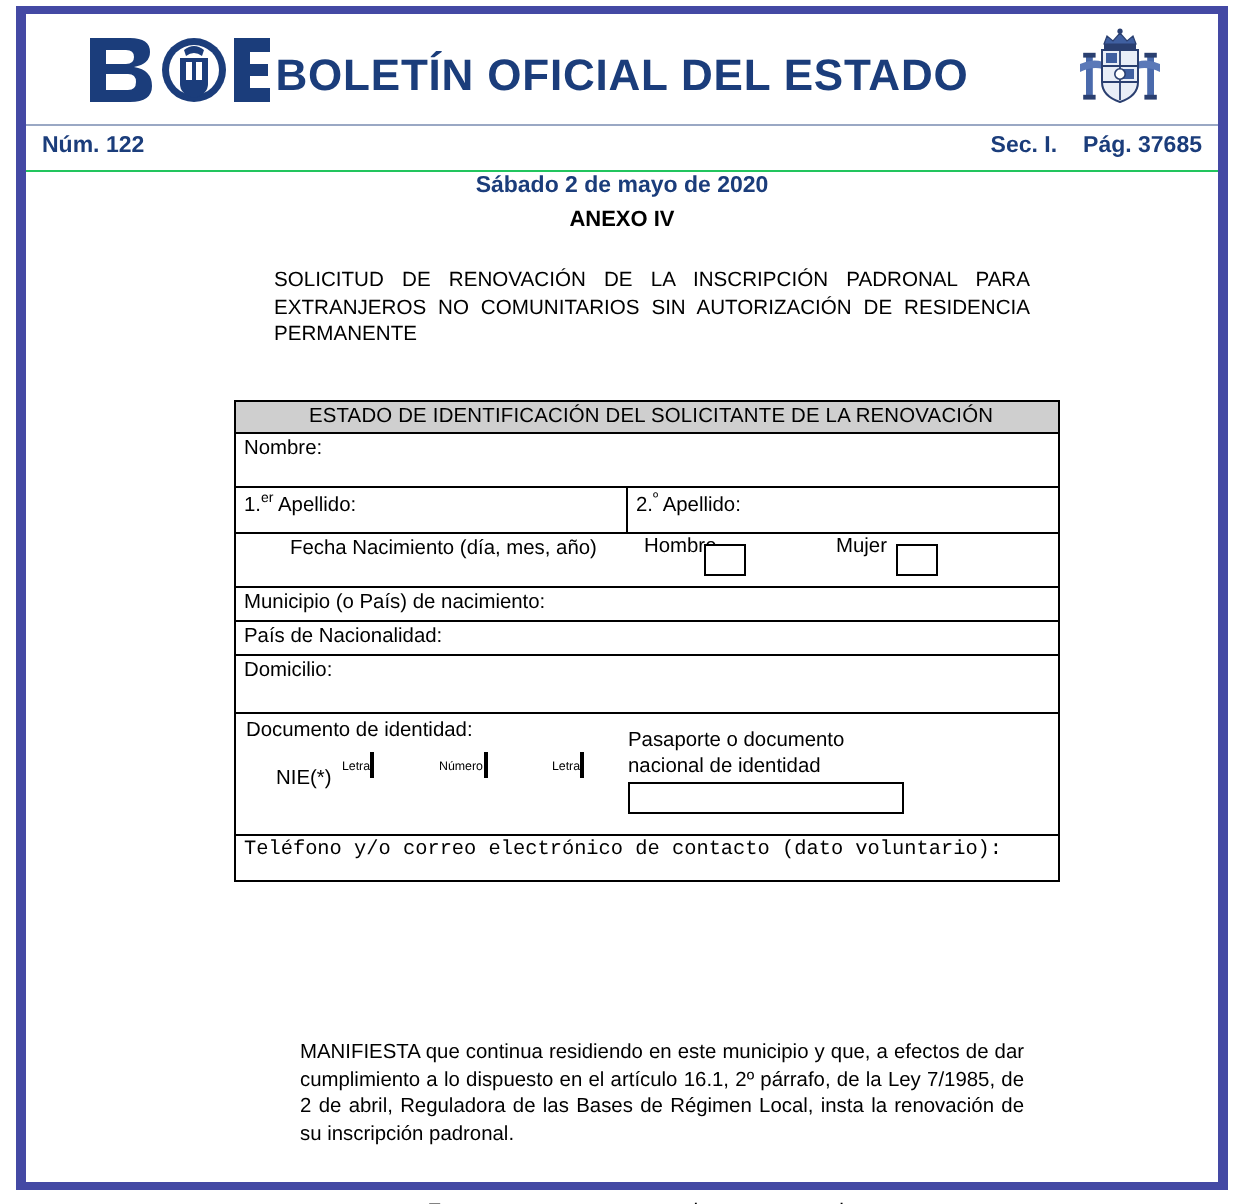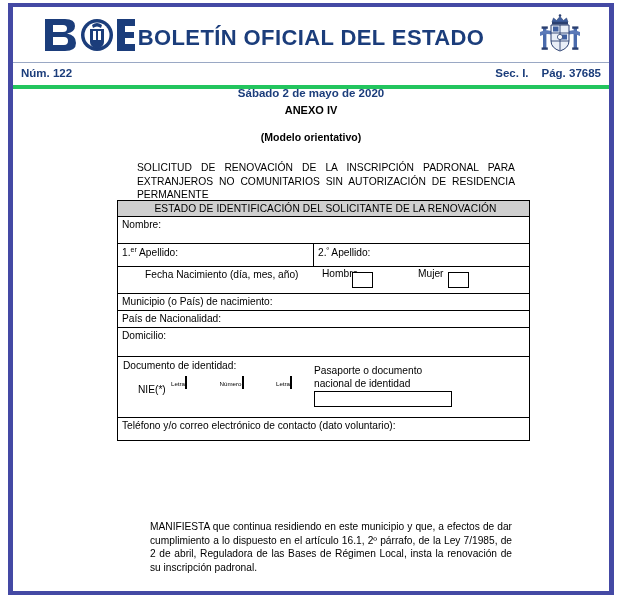--- a/index.html
+++ b/index.html
@@ -64,21 +64,21 @@
     right: 28px; top: 6px;
     width: 42px; height: 46px;
   }
 
   
   .infobar {
     position: absolute;
     left: 13px; top: 62px;
     width: 596px; height: 22px;
     border-top: 1px solid #9aa8c4;
-    border-bottom: 4px solid #22c55e;
+    border-bottom: 1px solid #22c55e;
     color: #1b3d7b;
     font-size: 11.5px;
     font-weight: bold;
   }
   .infobar .num {
     position: absolute; left: 8px; top: 4px;
   }
   .infobar .date {
     position: absolute; left: 0; top: 4px; width: 596px; text-align: center; margin-top: 20px;
   }
@@ -134,21 +134,21 @@
     font-size: 10.3px;
     padding: 2px 0 3px 0;
     letter-spacing: 0.1px;
   }
   td.r-nombre { height: 22px; }
   td.r-apellido { height: 18px; }
   td.r-fecha { height: 22px; position: relative; }
   td.r-small { height: 12px; }
   td.r-domicilio { height: 24px; }
   td.r-doc { height: 56px; position: relative; padding: 0; }
-  td.r-tel { height: 18px; }
+  td.r-tel { height: 18px; font-family: Liberation Mono, monospace; }
 
   .sup { font-size: 7px; vertical-align: super; }
 
   
   .fecha-label { display: inline-block; padding-left: 23px; }
   .sexopair {
     position: absolute;
     top: 1px;
     font-size: 10.2px;
   }
@@ -278,21 +278,20 @@
   <div class="infobar">
     <span class="num">Núm. 122</span>
     <span class="date">Sábado 2 de mayo de 2020</span>
     <span class="secpag">
       <span class="sec">Sec. I.</span><span>Pág. 37685</span>
     </span>
   </div>
 
   <div class="doc">
     <div class="anexo">ANEXO IV</div>
-    <div class="modelo">(Modelo orientativo)</div>
     <div class="solicitud">SOLICITUD DE RENOVACIÓN DE LA INSCRIPCIÓN PADRONAL PARA EXTRANJEROS NO COMUNITARIOS SIN AUTORIZACIÓN DE RESIDENCIA PERMANENTE</div>
 
     <table class="form">
       <colgroup>
           <col style="width:196px">
           <col style="width:216px">
         </colgroup>
       <tbody>
         <tr>
           <td class="bandhead" colspan="2">ESTADO DE IDENTIFICACIÓN DEL SOLICITANTE DE LA RENOVACIÓN</td>

